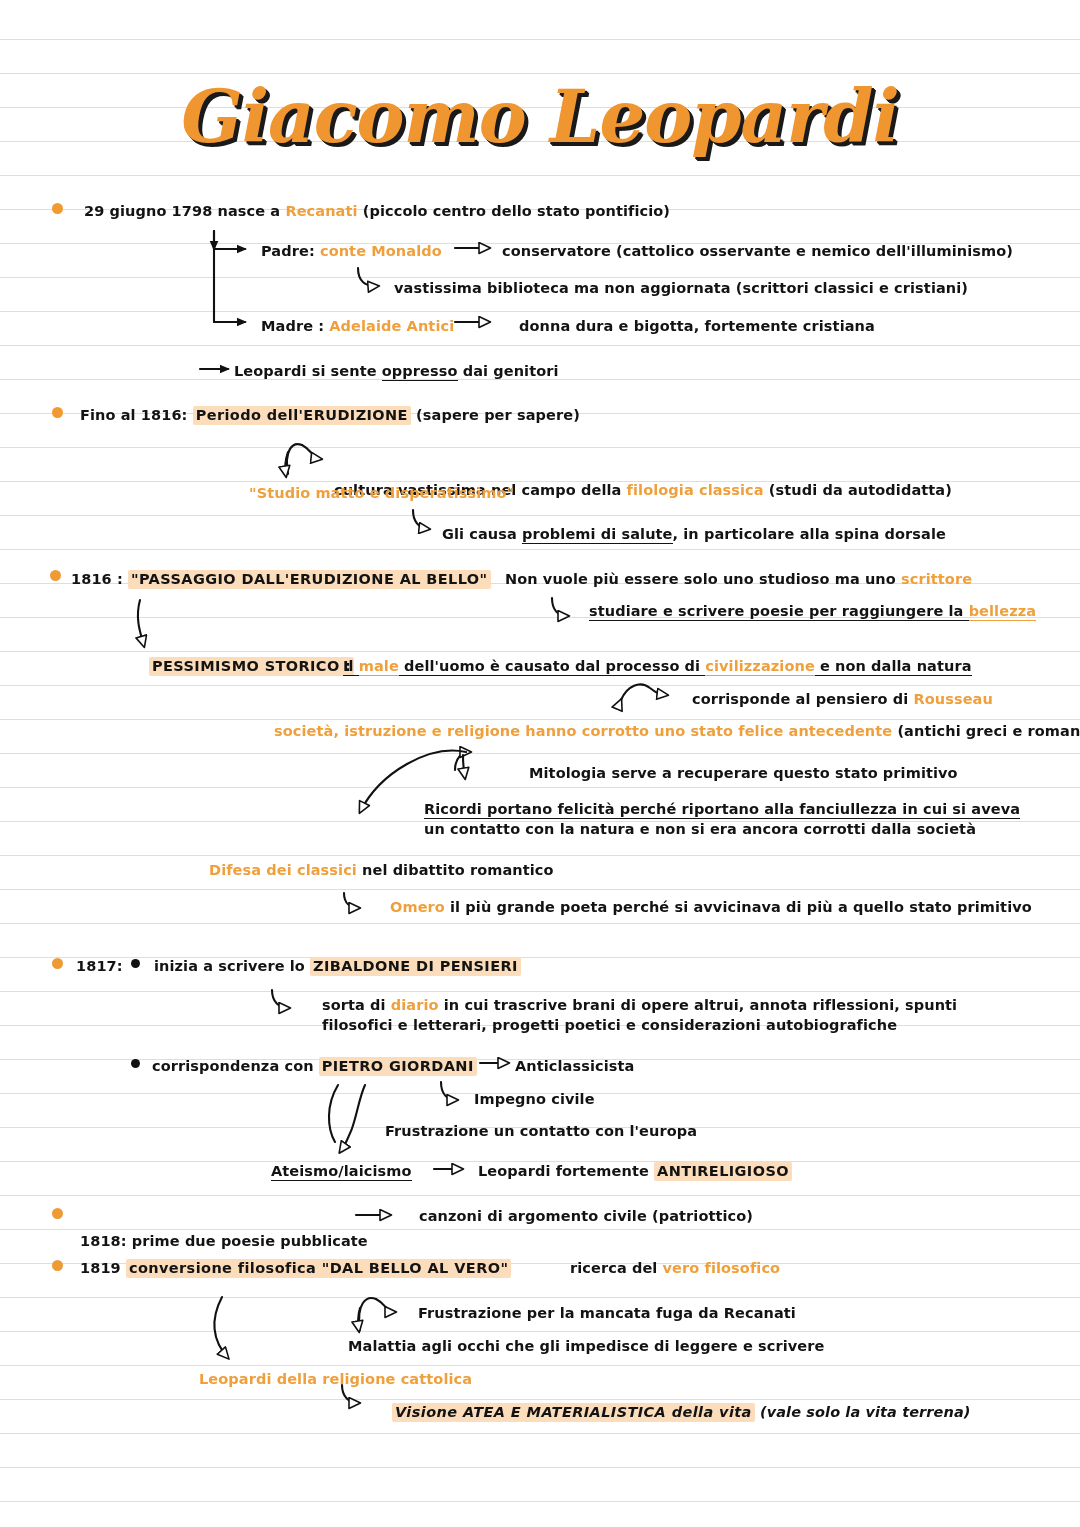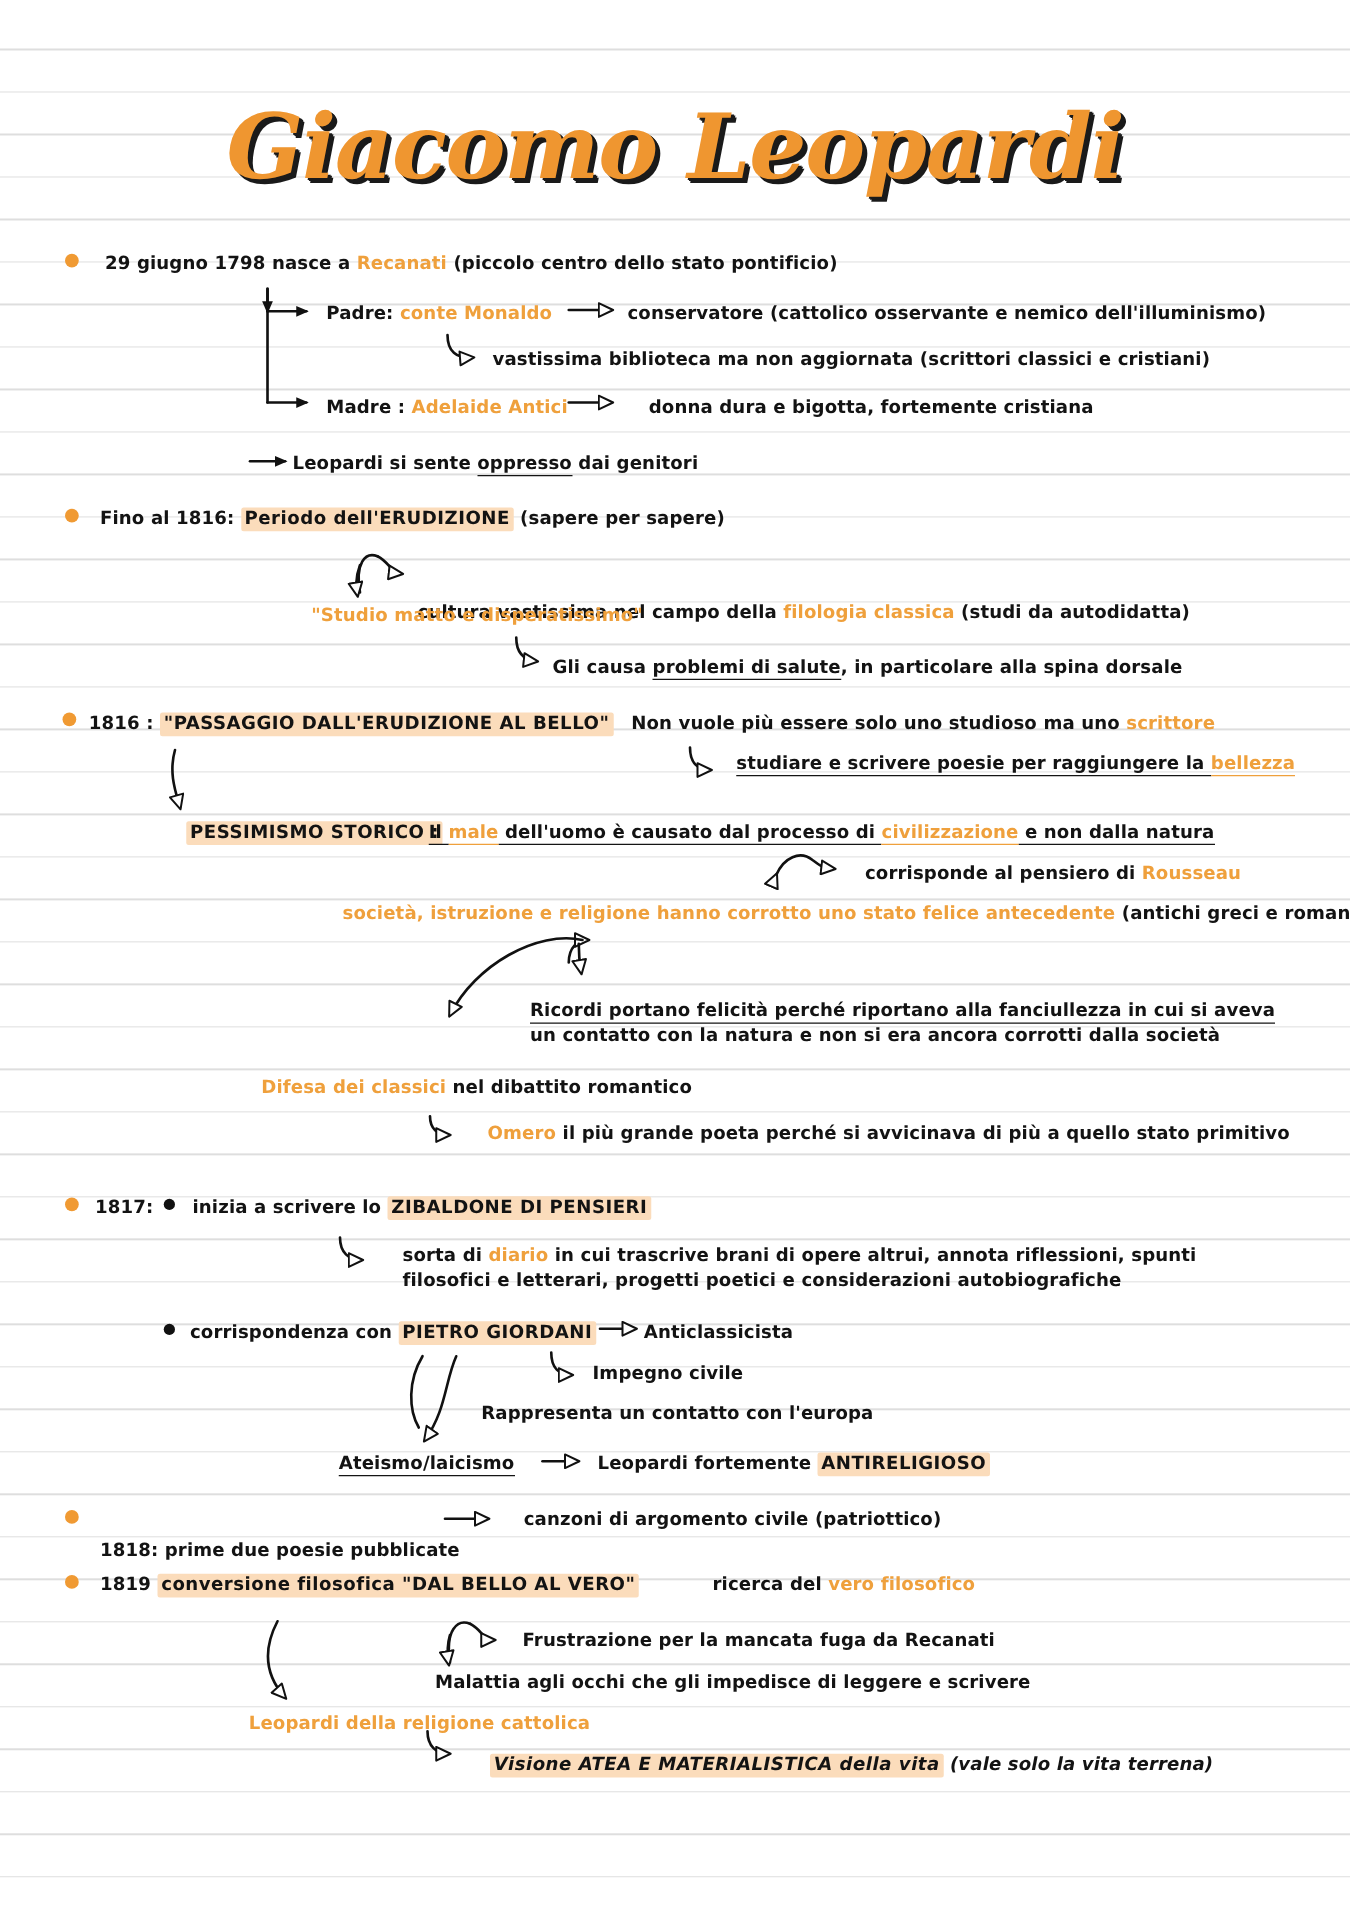--- a/index.html
+++ b/index.html
@@ -226,20 +226,21 @@
   </div>
 
   <div class="t" style="left:692px; top:689px;">
     <span>corrisponde al pensiero di </span><span class="or">Rousseau</span>
   </div>
 
   <div class="t" style="left:274px; top:721px;">
     <span class="or">società, istruzione e religione hanno corrotto uno stato felice antecedente</span><span> (antichi greci e romani)</span>
   </div>
 
+  <div class="t" style="left:529px; top:763px;">Mitologia serve a recuperare questo stato primitivo</div>
 
   <div class="t" style="left:424px; top:799px;">
     <span class="ul">Ricordi portano felicità perché riportano alla fanciullezza in cui si aveva</span><br>
     <span>un contatto con la natura e non si era ancora corrotti dalla società</span>
   </div>
 
   <div class="t" style="left:209px; top:860px;">
     <span class="or">Difesa dei classici</span><span> nel dibattito romantico</span>
   </div>
 
@@ -259,21 +260,21 @@
     <span>inizia a scrivere lo </span><span class="hl bold">ZIBALDONE DI PENSIERI</span>
   </div>
 
   <div class="bulk" style="left:131px; top:1059px;"></div>
   <div class="t" style="left:152px; top:1056px;">
     <span>corrispondenza con </span><span class="hl bold">PIETRO GIORDANI</span>
   </div>
   <div class="t" style="left:515px; top:1056px;">Anticlassicista</div>
 
   <div class="t" style="left:474px; top:1089px;">Impegno civile</div>
-  <div class="t" style="left:385px; top:1121px;">Rappresenta un contatto con l'europa</div>
+  <div class="t" style="left:385px; top:1121px;">Frustrazione un contatto con l'europa</div>
 
   <div class="t" style="left:271px; top:1161px;">
     <span class="ul">Ateismo/laicismo</span>
   </div>
   <div class="t" style="left:478px; top:1161px;">
     <span>Leopardi fortemente </span><span class="hl bold">ANTIRELIGIOSO</span>
   </div>
 
   <div class="bul" style="left:52px; top:1208px;"></div>
   <div class="t" style="left:80px; top:1206px;margin-top:25px;">1818: prime due poesie pubblicate</div>

